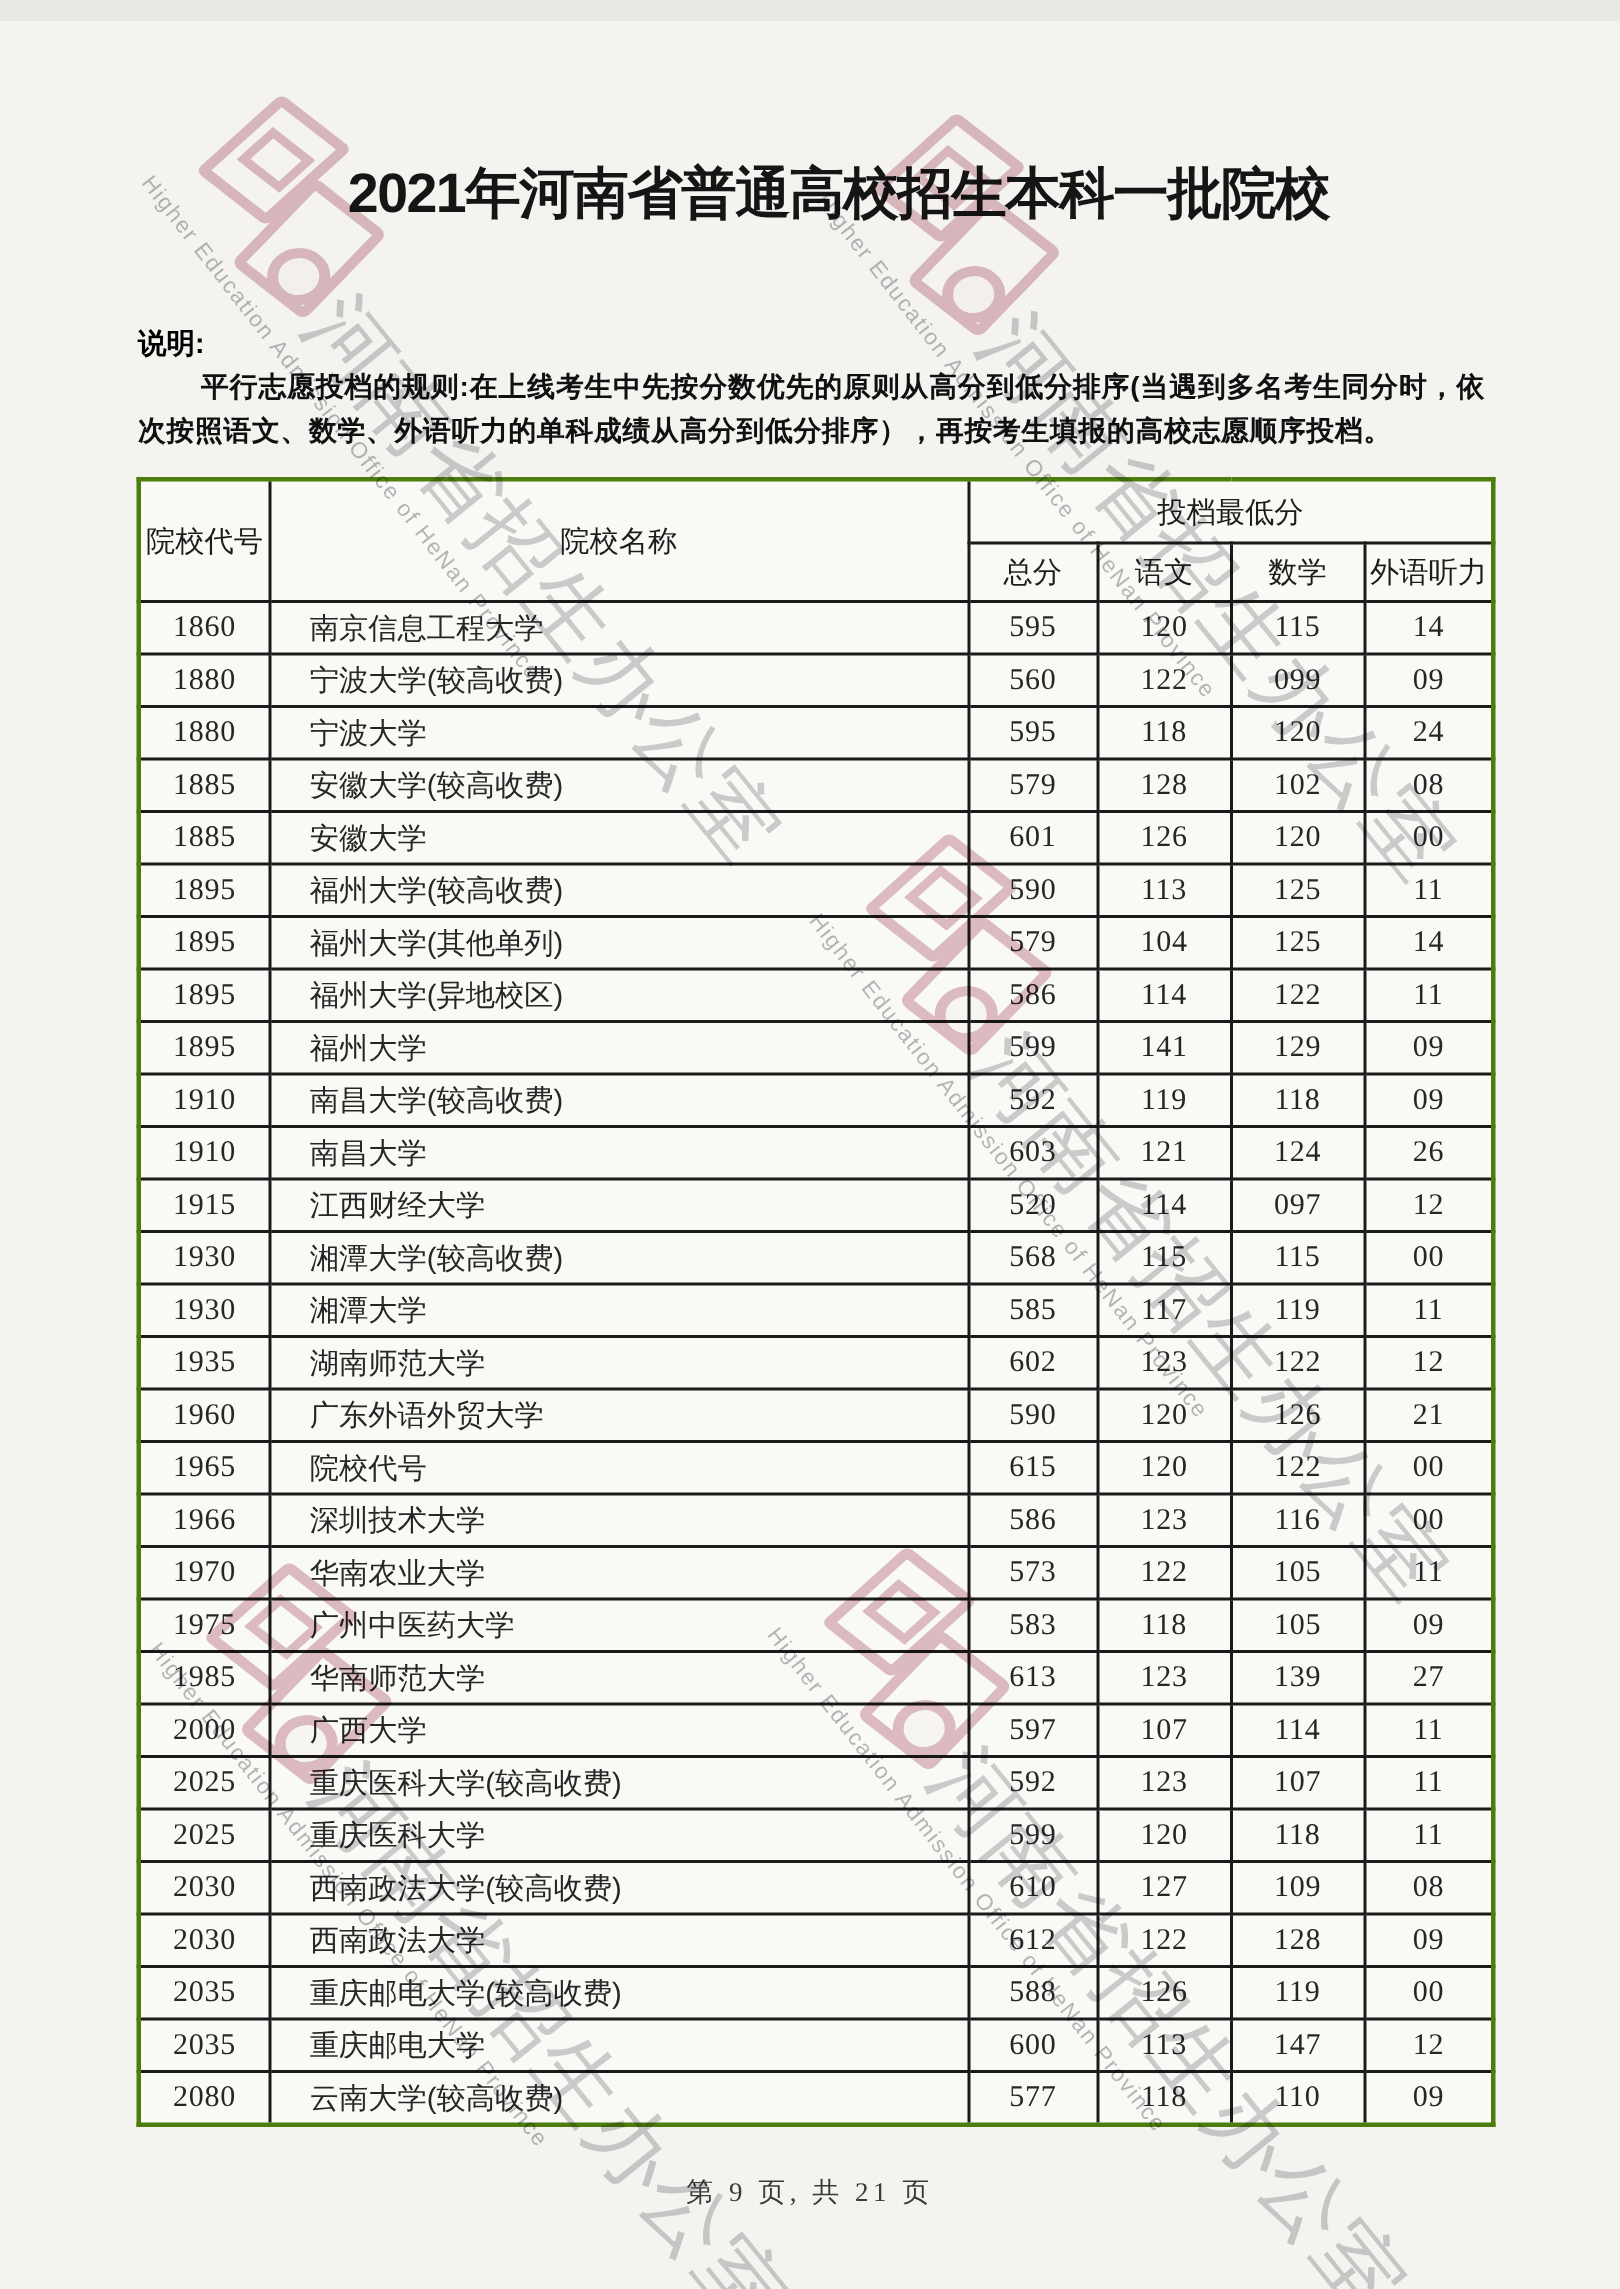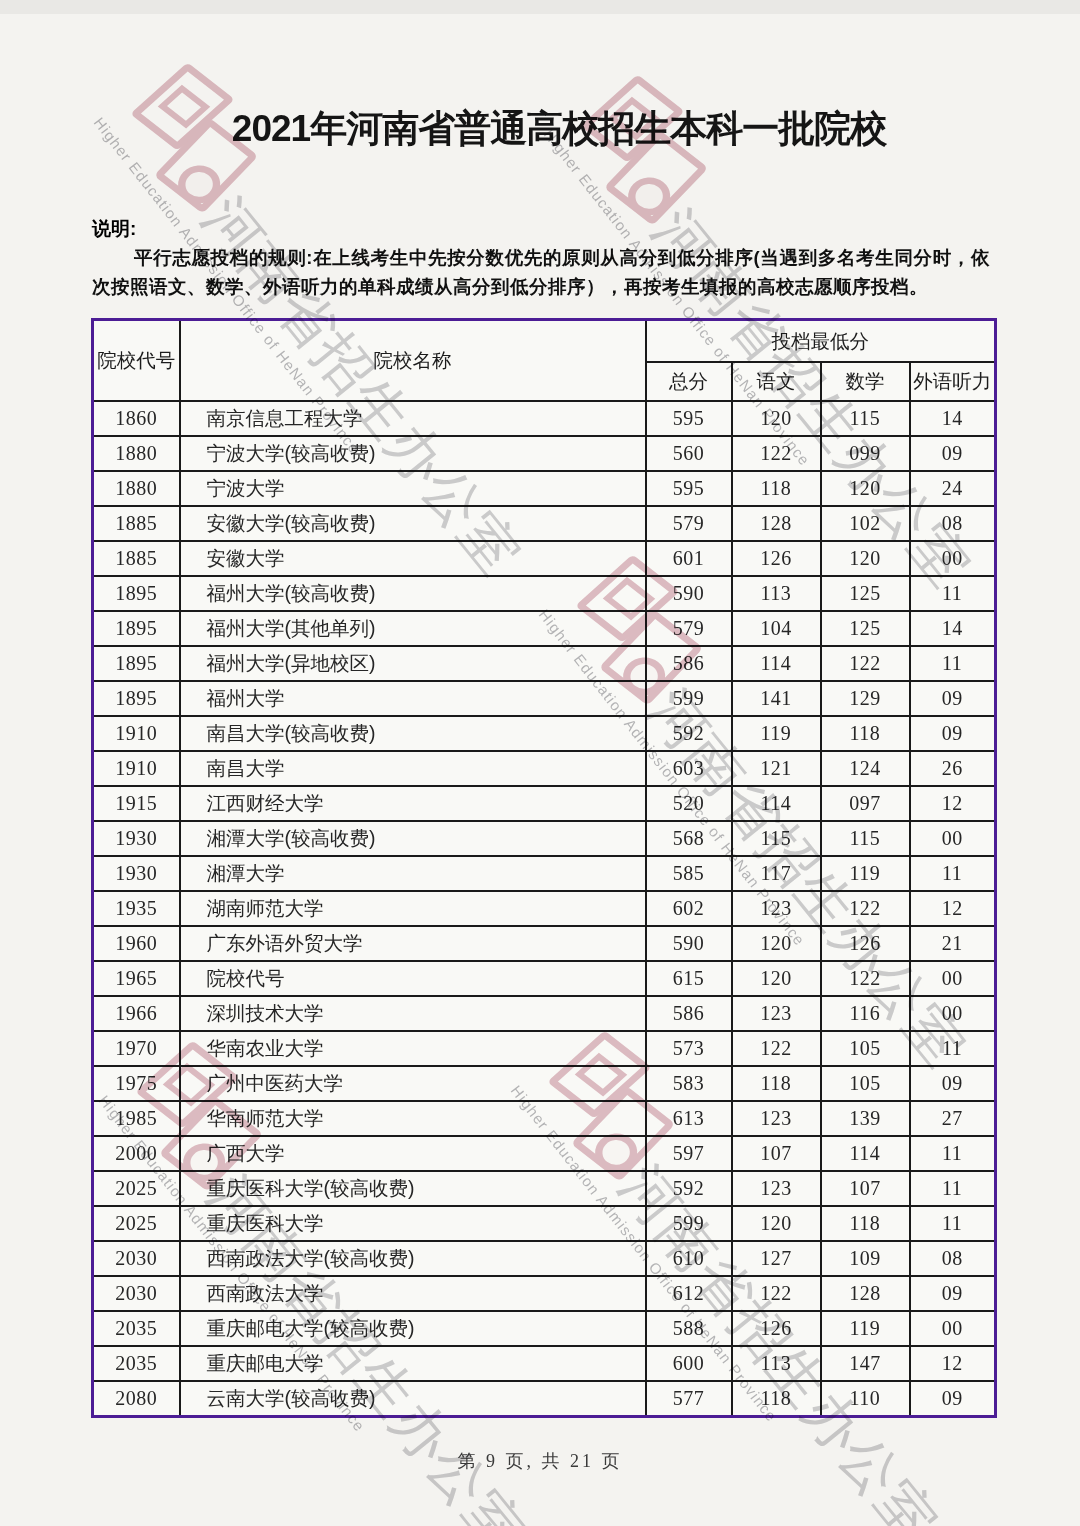--- a/index.html
+++ b/index.html
@@ -34,21 +34,21 @@
   
   .score-table{
     position:absolute;left:91px;top:318px;width:903px;z-index:1;
     border-collapse:collapse;table-layout:fixed;
     background:rgba(253,253,251,.55);
   }
   .score-table th,.score-table td{
     border:2px solid #1a1a1a;padding:0;vertical-align:middle;
     overflow:hidden;white-space:nowrap;
   }
-  .score-table{border:3px solid #4c1d95;}
+  .score-table{border:3px solid #4d7c0f;}
   .score-table th{
     font-weight:normal;font-size:19.5px;color:#1c1c1c;text-align:center;
   }
   .hrow1 th{height:40px;}
   .hrow2 th{height:37px;}
   .score-table td{height:33px;font-size:19.5px;color:#262626;}
   td.col-code,td.col-num{
     text-align:center;
     font-family:"Liberation Serif", serif;font-size:20px;letter-spacing:.5px;
   }

